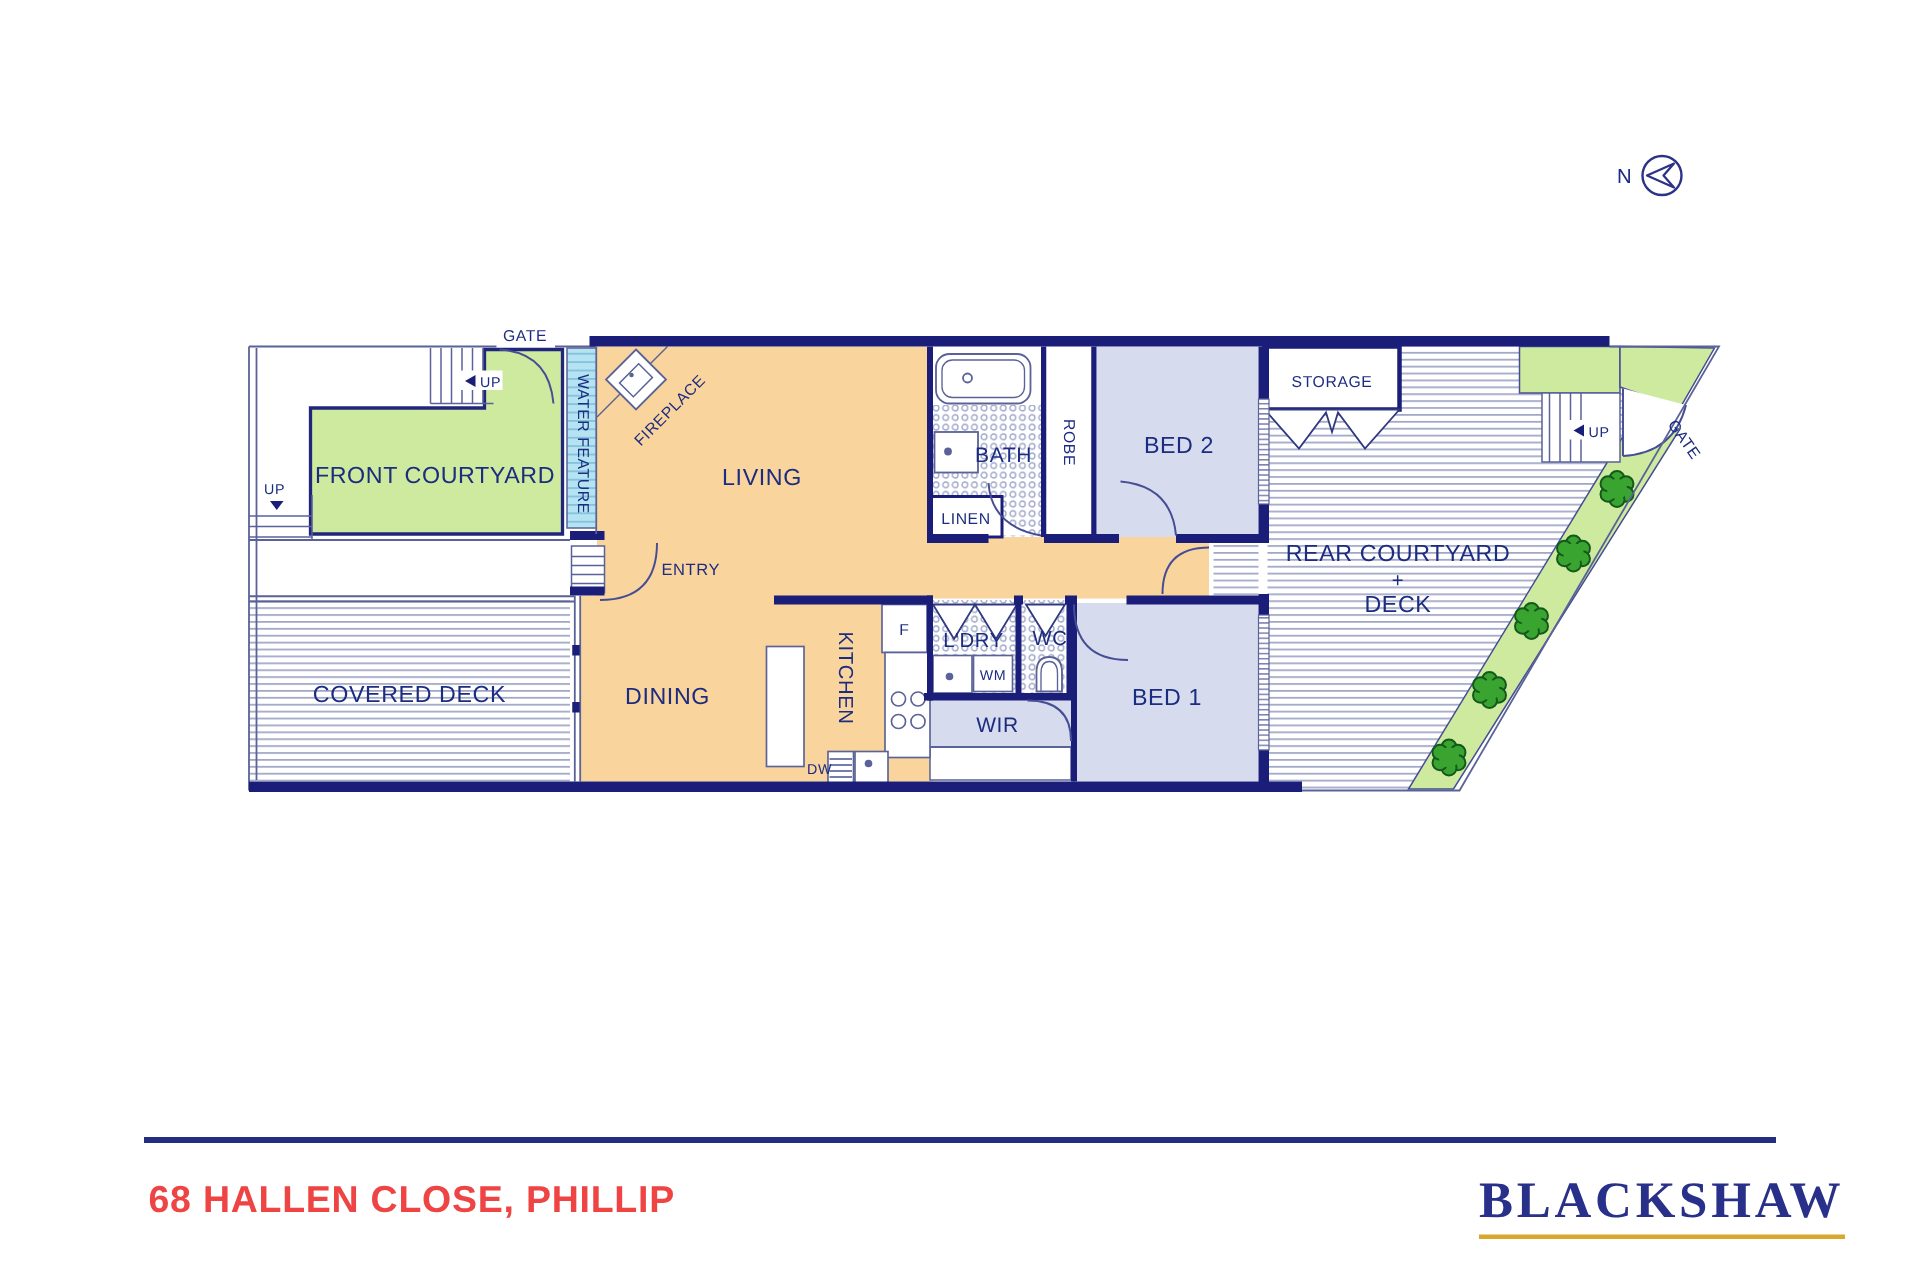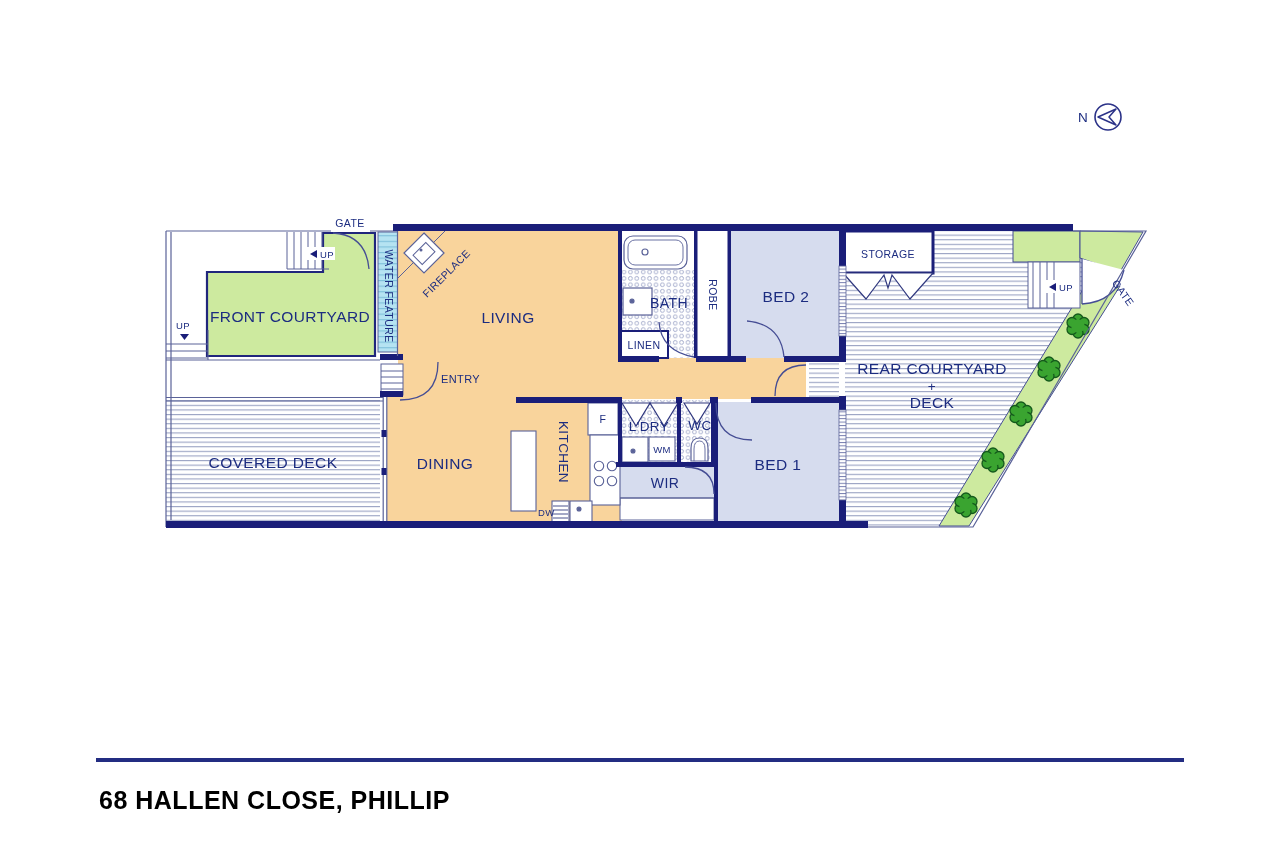--- a/index.html
+++ b/index.html
@@ -6,21 +6,21 @@
   .stage{position:relative;width:1280px;height:853px;background:#fff;overflow:hidden;
          font-family:"Liberation Sans",sans-serif;}
   svg{position:absolute;left:0;top:0;}
   
   .t{font-family:"Liberation Sans",sans-serif;fill:#1c2c80;text-anchor:middle;letter-spacing:.4px;}
   .ts{text-anchor:start;}
   .f15{font-size:15.5px;} .f14{font-size:14px;} .f13{font-size:13.5px;} .f11{font-size:11px;} .f10{font-size:10.5px;} .f9{font-size:9.5px;}
   
   .footer-line{position:absolute;left:96px;top:758px;width:1088px;height:4px;background:#232d82;}
   .address{position:absolute;left:99px;top:786px;font-size:25px;font-weight:bold;
-           color:#000000;letter-spacing:.5px;}
+           color:#ef4444;letter-spacing:.5px;}
   .brand{position:absolute;left:986px;top:782px;font-family:"Liberation Serif",serif;
          font-size:34px;font-weight:bold;color:#28308a;letter-spacing:2.5px;
          border-bottom:3px solid #d9a72c;padding-bottom:3px;}
 </style>
 </head>
 <body>
 
 <div class="stage">
 
 <svg width="1280" height="853" viewBox="0 0 1280 853">
@@ -289,14 +289,15 @@
 
   <g>
     <text class="t f13" x="1083" y="122">N</text>
     <circle cx="1108" cy="117" r="13" fill="none" stroke="#2b3288" stroke-width="1.6"></circle>
     <path d="M1116,109 L1098,117 L1116,125 L1109,117 Z" fill="#ffffff" stroke="#2b3288" stroke-width="1.5" stroke-linejoin="round"></path>
   </g>
 </svg>
 
 <div class="footer-line"></div>
 <div class="address">68 HALLEN CLOSE, PHILLIP</div>
+<div class="brand">BLACKSHAW</div>
 
 </div>
 
 </body></html>

